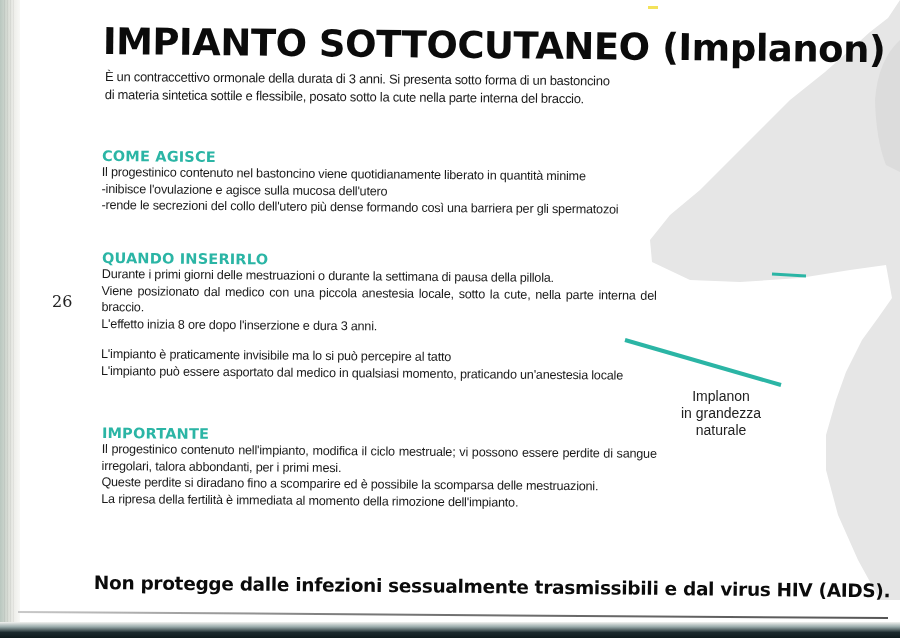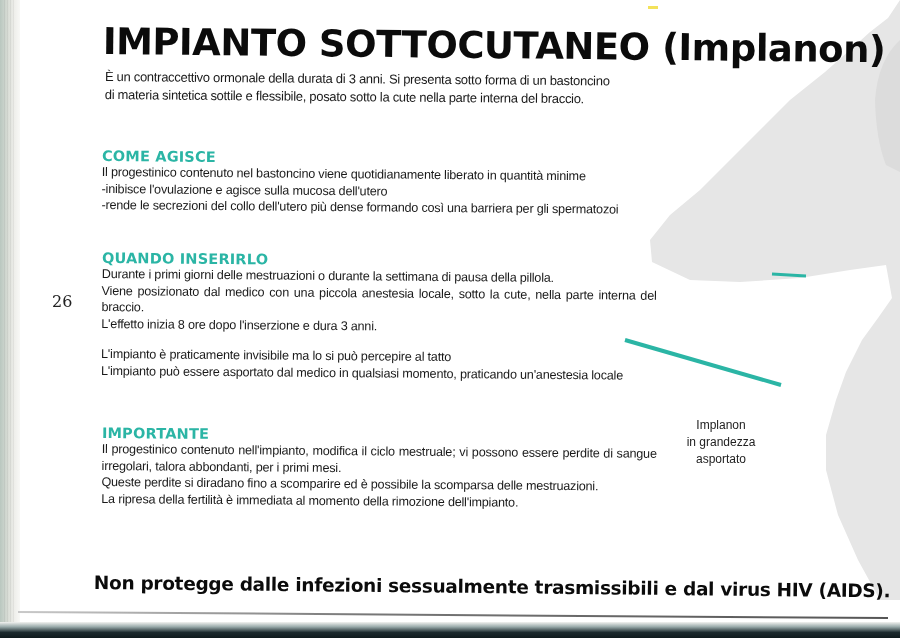--- a/index.html
+++ b/index.html
@@ -48,21 +48,21 @@
   }
   .section p { margin: 0; font-size: 12.6px; line-height: 16.5px; letter-spacing: -0.2px; }
   .section .just { text-align: justify; text-align-last: left; }
   .gap { height: 14px; }
   .page-num {
     position: absolute; left: 52px; top: 292px; font-family: "DejaVu Serif", serif;
     font-size: 16px; color: #222;
   }
   .caption {
     position: absolute; left: 660px; top: 388px; width: 122px; text-align: center;
-    font-size: 12px; line-height: 17px; color: #222; margin-top: 29px;
+    font-size: 14px; line-height: 17px; color: #222;
   }
   .footer-note {
     position: absolute; left: 94px; top: 572px; white-space: nowrap;
     font-family: "DejaVu Sans", sans-serif; font-weight: bold; font-size: 18.5px; color: #0b0b0b;
     letter-spacing: -0.3px;
     transform: rotate(0.6deg); transform-origin: left top;
   }
 </style>
 </head>
 <body>
@@ -107,19 +107,19 @@
   <h2>IMPORTANTE</h2>
   <p class="just">Il progestinico contenuto nell'impianto, modifica il ciclo mestruale; vi possono essere perdite di sangue irregolari, talora abbondanti, per i primi mesi.</p>
   <p>Queste perdite si diradano fino a scomparire ed è possibile la scomparsa delle mestruazioni.</p>
   <p>La ripresa della fertilità è immediata al momento della rimozione dell'impianto.</p>
 </div>
 
 <div class="page-num">26</div>
 
 <div class="caption">
   <div>Implanon</div>
-  <div>in grandezza asportato</div>
+  <div>in grandezza naturale</div>
 </div>
 
 <div class="footer-note">Non protegge dalle infezioni sessualmente trasmissibili e dal virus HIV (AIDS).</div>
 
 <div class="bottom-line"></div>
 <div class="bottom-edge"></div>
 
 </body></html>

